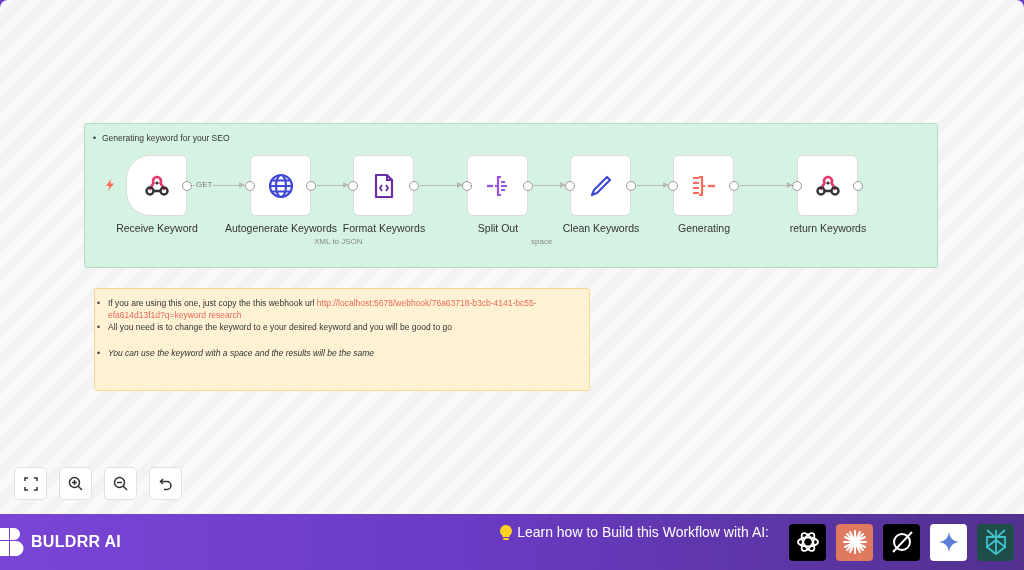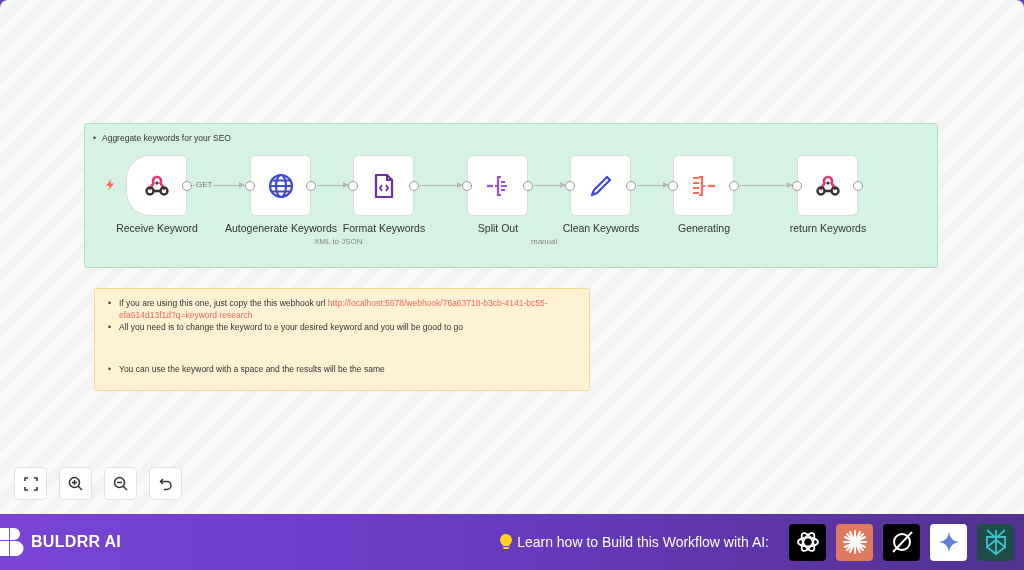--- a/index.html
+++ b/index.html
@@ -51,55 +51,55 @@
     border-left: 6px solid #b8b8b8; border-top: 3.5px solid transparent; border-bottom: 3.5px solid transparent;
   }
   .edge-label {
     position: absolute; top: 56px; font-size: 8px; color: #777; background: #d5f3e2; padding: 0 1px;
   }
   .bolt { position: absolute; left: 20px; top: 55px; }
 
   .sticky-yellow {
     position: absolute; left: 94px; top: 288px; width: 496px; height: 103px;
     background: #fff2d4; border: 1px solid #f4d98f; border-radius: 3px;
-    padding: 8px 10px 0 12px; font-size: 8.5px; color: #333;
+    padding: 8px 10px 0 1px; font-size: 8.5px; color: #333;
   }
   .sticky-yellow ul { list-style: none; }
   .sticky-yellow li { position: relative; padding-left: 12px; line-height: 12px; }
   .sticky-yellow li::before { content: "•"; position: absolute; left: 1px; }
-  .sticky-yellow li.gap { margin-top: 30px; }
+  .sticky-yellow li.gap { margin-top: 14px; font-style: italic; }
   .link { color: #e8695a; }
 
   .controls { position: absolute; left: 14px; top: 467px; display: flex; gap: 12px; }
   .ctrl {
     width: 33px; height: 33px; background: #fff; border: 1px solid #e1e1e1; border-radius: 5px;
     display: flex; align-items: center; justify-content: center;
   }
 
   .footer {
     position: absolute; left: 0; top: 514px; width: 1024px; height: 56px;
     background: linear-gradient(90deg, #7a45d6 0%, #6a3bc5 45%, #52318f 100%);
     display: flex; align-items: center;
   }
   .brand { display: flex; align-items: center; }
   .brand-name { color: #fff; font-weight: bold; font-size: 16px; margin-left: 6px; letter-spacing: 0.3px; }
-  .cta { margin-left: auto; display: flex; align-items: center; margin-right: 10px; }
+  .cta { margin-left: auto; display: flex; margin-right: 10px; }
   .cta-text { color: #fff; font-size: 14px; margin-left: 4px; margin-right: 10px; }
   .ai-btn {
     width: 37px; height: 37px; border-radius: 4px; margin-left: 10px;
     display: flex; align-items: center; justify-content: center;
   }
 </style>
 </head>
 <body>
 
 <div class="canvas">
 
   <div class="sticky-green">
-    <div class="note">Aggregate keywords for your SEO</div>
+    <div class="note">Generating keyword for your SEO</div>
 
     <svg class="bolt" width="10" height="12" viewBox="0 0 10 12">
       <path d="M6 0 L1 7 L4.5 7 L3 12 L9 4.5 L5.5 4.5 Z" fill="#ff6d5a"></path>
     </svg>
 
     <div class="node trigger" style="left:41px">
       <svg width="26" height="24" viewBox="0 0 26 24">
         <path d="M13 3 a4 4 0 0 1 3.5 6 L20 15" stroke="#e8366a" stroke-width="2.6" fill="none" stroke-linecap="round"></path>
         <path d="M13 3 a4 4 0 0 0 -3.5 6 L6 15" stroke="#e8366a" stroke-width="2.6" fill="none" stroke-linecap="round"></path>
         <circle cx="6" cy="17" r="3.5" stroke="#333" stroke-width="2.4" fill="none"></circle>
@@ -154,21 +154,21 @@
     <div class="edge" style="left:449px; width:31px"></div>
 
     <div class="node" style="left:485px">
       <span class="port in"></span>
       <svg width="24" height="24" viewBox="0 0 24 24">
         <path d="M18 3 L21 6 L8 19 L3 21 L5 16 Z" stroke="#3f49d6" stroke-width="2.2" fill="none" stroke-linejoin="round"></path>
       </svg>
       <span class="port out"></span>
     </div>
     <div class="node-label" style="left:446px">Clean Keywords</div>
-    <div class="node-sub" style="left:446px">manual</div>
+    <div class="node-sub" style="left:446px">space</div>
 
     <div class="edge" style="left:552px; width:31px"></div>
 
     <div class="node" style="left:588px">
       <span class="port in"></span>
       <svg width="26" height="22" viewBox="0 0 26 22">
         <path d="M2 3 H8 M2 8 H8 M2 13 H8 M2 18 H8" stroke="#ff6d5a" stroke-width="2.2"></path>
         <path d="M8 2 H11 V20 H8 M11 11 H14" stroke="#ff6d5a" stroke-width="2.2" fill="none"></path>
         <path d="M17 11 H24" stroke="#ff6d5a" stroke-width="2.4"></path>
       </svg>

